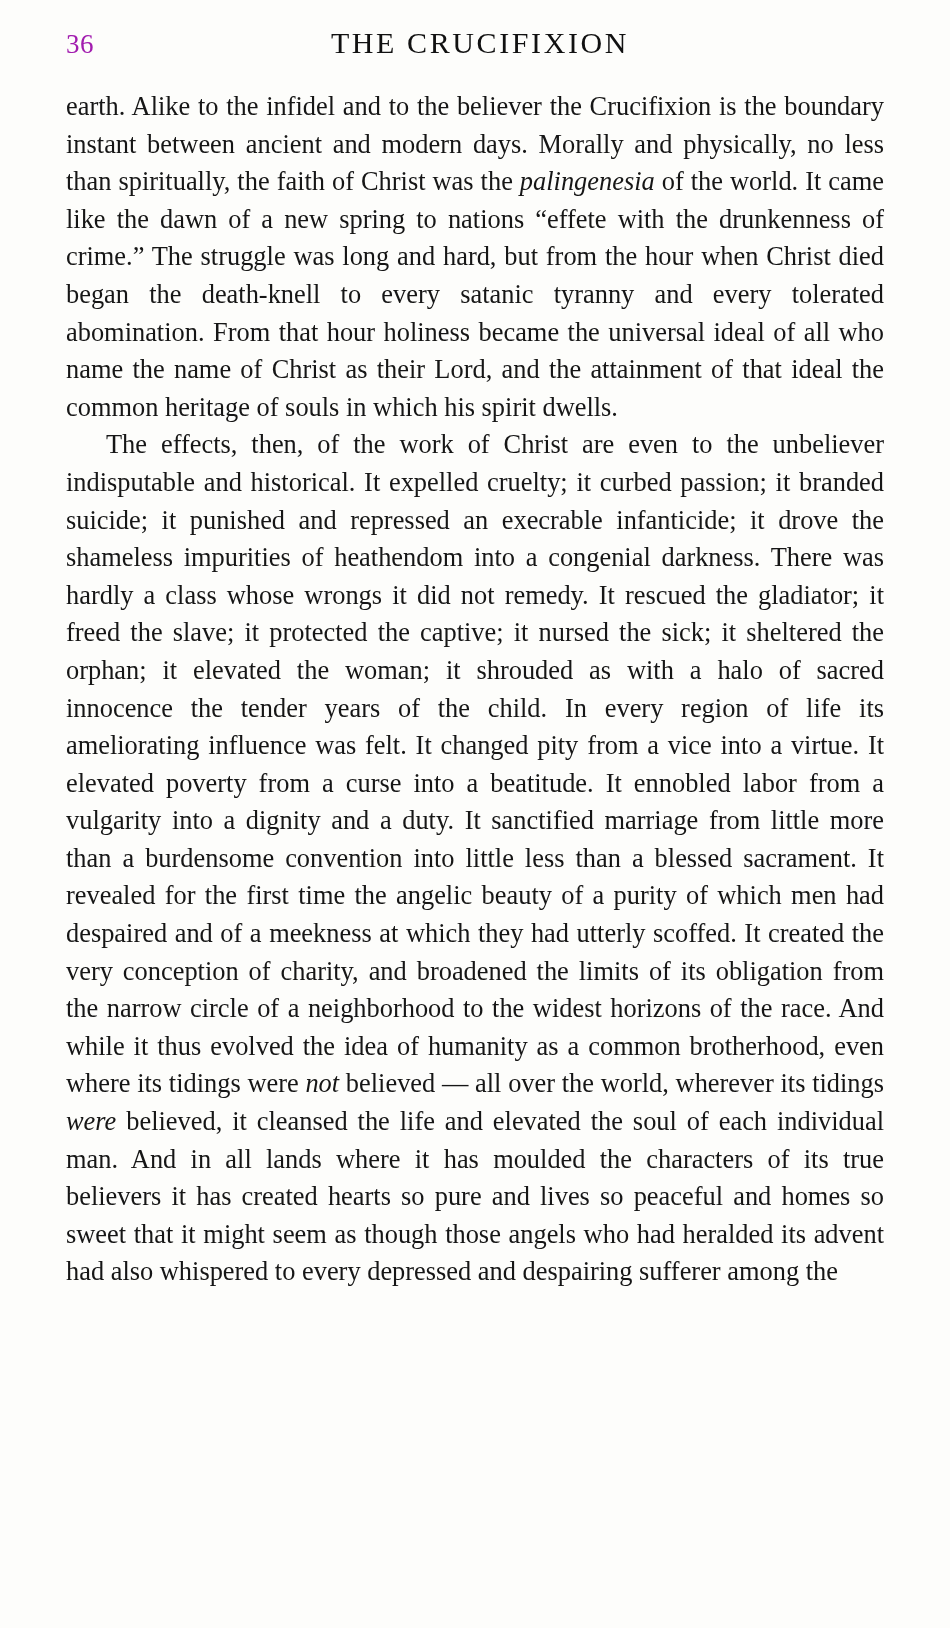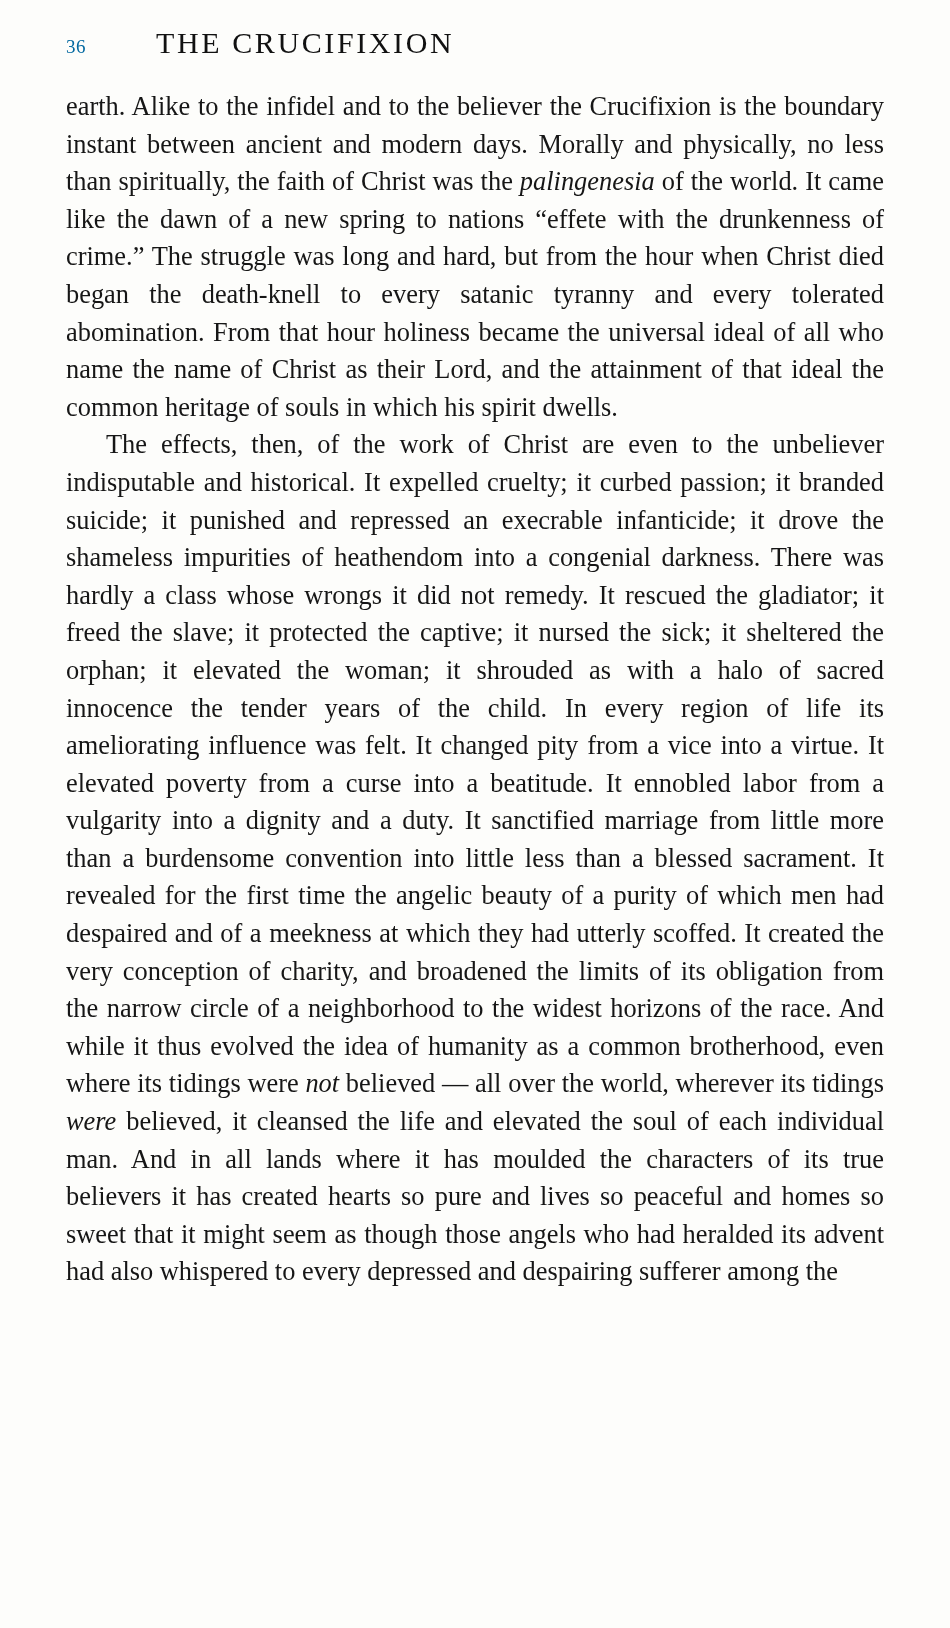--- a/index.html
+++ b/index.html
@@ -21,28 +21,29 @@
     box-sizing: border-box;
     padding: 26px 66px 0 66px;
     background: #fdfdfb;
   }
   .running-head {
     display: flex;
     align-items: baseline;
     height: 56px;
   }
   .folio {
-    font-size: 19px;
+    font-size: 27px;
     letter-spacing: 0.5px;
-    color: #0369a1;
+    color: #a21caf;
     width: 90px;
     flex: 0 0 auto;
   }
   .head-title {
     flex: 1 1 auto;
+    text-align: center;
     font-size: 30px;
     letter-spacing: 2.6px;
     color: #111111;
     padding-right: 80px;
     white-space: nowrap;
   }
   .body-text {
     margin-top: 6px;
     font-size: 26.4px;
     line-height: 37.6px;

